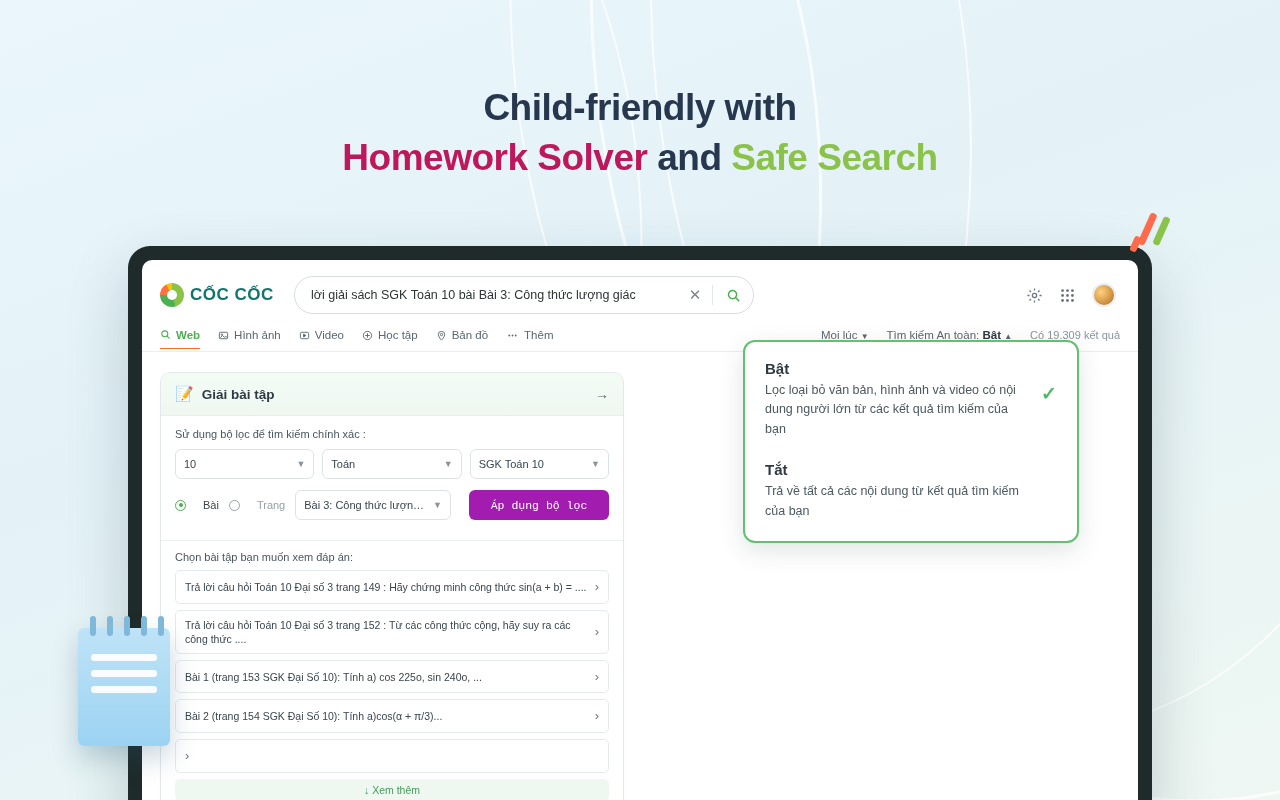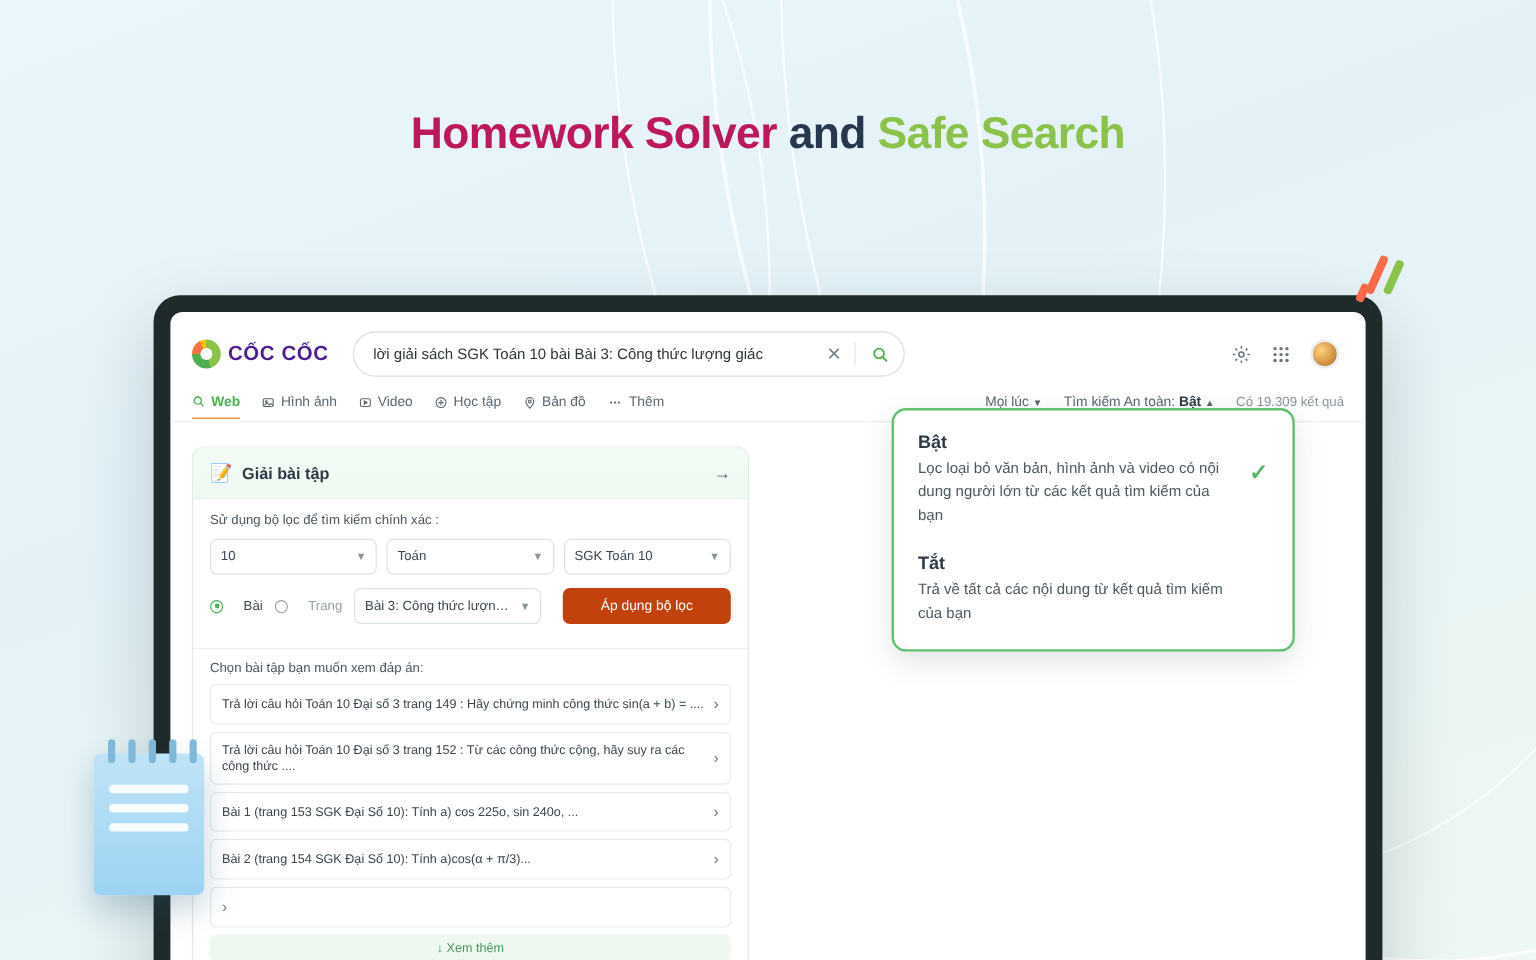--- a/index.html
+++ b/index.html
@@ -92,21 +92,21 @@
     position: relative;
   }
   .logo-mark::after {
     content:"";
     position: absolute; left: 7px; top: 7px;
     width: 10px; height: 10px; border-radius: 50%;
     background: #fff;
   }
   .logo-text {
     font-size: 17px; font-weight: bold;
-    color: #4c1d95;
+    color: #0f766e;
     letter-spacing: 0.5px;
   }
   .searchbar {
     flex: 0 0 auto;
     width: 460px;
     height: 38px;
     margin-left: 14px;
     border: 1px solid #d8dde2;
     border-radius: 19px;
     display: flex;
@@ -234,26 +234,26 @@
   .radio.sel .dot { border-color:#4caf50; }
   .radio.sel .dot::after {
     content:""; position:absolute; left:2.5px; top:2.5px;
     width:4px; height:4px; border-radius:50%; background:#4caf50;
   }
   .radio.off { color:#97a1a8; }
   .lesson-select { width: 140px; margin-left: auto; }
   .apply-btn {
     margin-left: 8px;
     width: 140px; height: 30px;
-    background: #c2410c;
+    background: #a21caf;
     color: #fff;
     font-size: 11.5px;
     border: none; border-radius: 6px;
     cursor: pointer;
-    display:flex; align-items:center; justify-content:center;
+    display:flex; align-items:center; justify-content:center;font-family:Liberation Mono, monospace;
   }
 
   .divider { height:1px; background:#ecf0f2; margin: 10px 0 0 0; }
 
   .list-wrap { padding: 10px 14px 8px 14px; }
   .list-label { font-size: 11px; color:#4a555e; margin-bottom: 7px; }
   .q-item {
     border: 1px solid #e6eaec;
     border-radius: 5px;
     padding: 7px 9px;
@@ -354,20 +354,21 @@
 <body>
 
 <div class="bg-swoosh sw1"></div>
 <div class="bg-swoosh sw2"></div>
 <div class="bg-swoosh sw3"></div>
 <div class="bg-swoosh sw4"></div>
 <div class="bg-swoosh sw5"></div>
 <div class="bg-swoosh sw6"></div>
 
 <div class="headline">
+  <div class="line1">Child-friendly with</div>
   <div class="line2">
     <span class="hl-green-dark">Homework Solver</span><span> and </span><span class="hl-green-light">Safe Search</span>
   </div>
 </div>
 
 <div class="accent">
   <div class="acc-bar a1"></div>
   <div class="acc-bar a2"></div>
   <div class="acc-bar a3"></div>
 </div>

